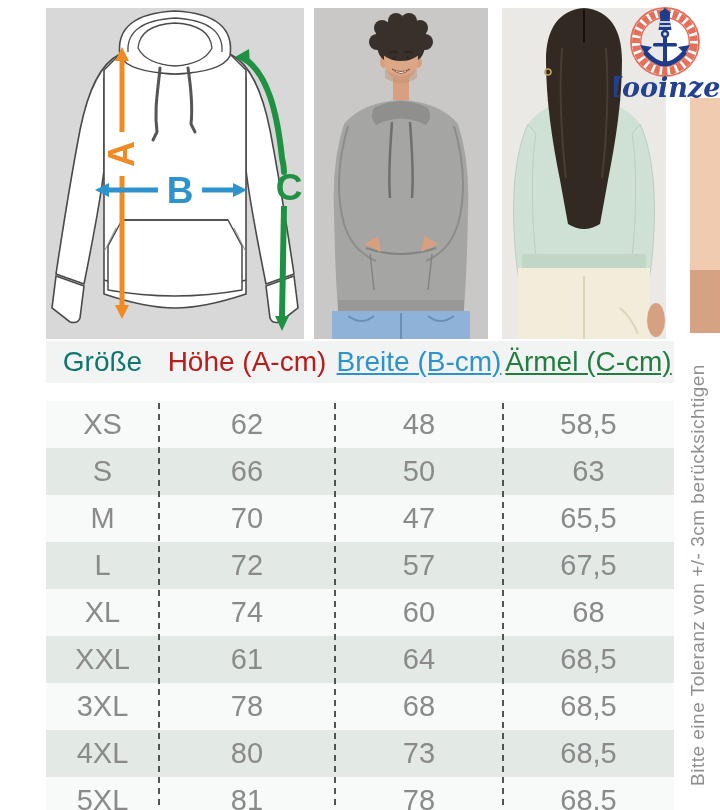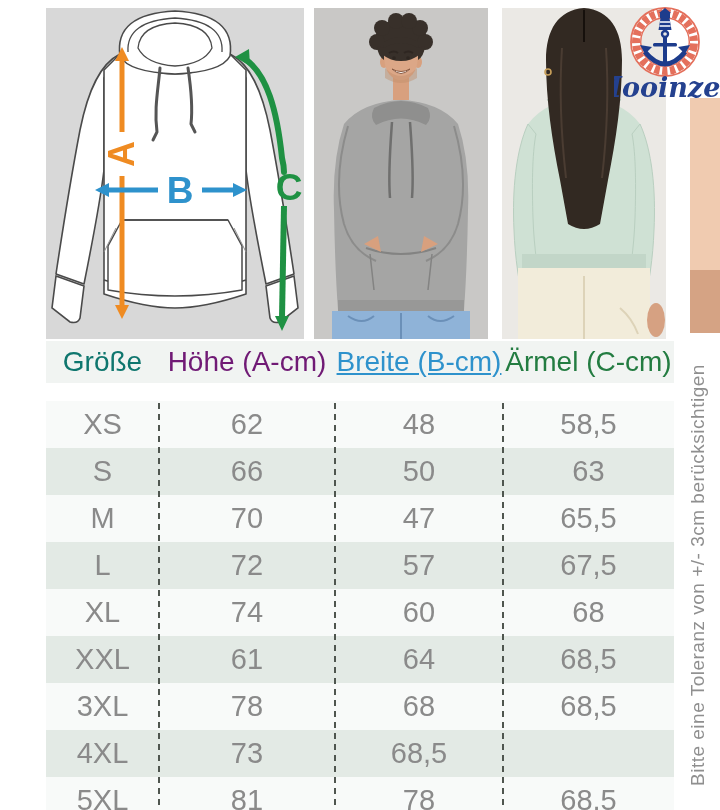--- a/index.html
+++ b/index.html
@@ -15,23 +15,23 @@
   #photo-sliver{left:690px;top:98px;width:30px;height:241px;}
   #brand-logo{left:614px;top:2px;width:106px;height:104px;}
   
   #size-table{left:46px;top:341px;width:628px;height:468px;}
   .thead{
     display:grid;grid-template-columns:113px 176px 168px 171px;
     height:42px;align-items:center;background:#f1f4f2;text-align:center;
     font-size:28px;font-weight:400;letter-spacing:0px;
   }
   .th-size{color:#0f766e;}
-  .th-hoehe{color:#701a75;}
+  .th-hoehe{color:#b91c1c;}
   .th-breite{color:#2e92cc;text-decoration:underline;}
-  .th-aermel{color:#237c41;}
+  .th-aermel{color:#237c41;text-decoration:underline;}
   .tbody{position:relative;margin-top:18px;}
   .trow{
     display:grid;grid-template-columns:113px 176px 168px 171px;
     height:47px;align-items:center;text-align:center;
     font-size:29px;color:#8a8a8a;font-weight:400;
   }
   .trow:nth-child(odd){background:#f8faf9;}
   .trow:nth-child(even){background:#e3eae5;}
   .vsep{
     position:absolute;top:2px;bottom:2px;width:2px;
@@ -254,20 +254,21 @@
       <span>68,5</span>
     </div>
     <div class="trow">
       <span>3XL</span>
       <span>78</span>
       <span>68</span>
       <span>68,5</span>
     </div>
     <div class="trow">
       <span>4XL</span>
+      <span>80</span>
       <span>73</span>
       <span>68,5</span>
     </div>
     <div class="trow">
       <span>5XL</span>
       <span>81</span>
       <span>78</span>
       <span>68,5</span>
     </div>
     <div class="vsep s1"></div>

